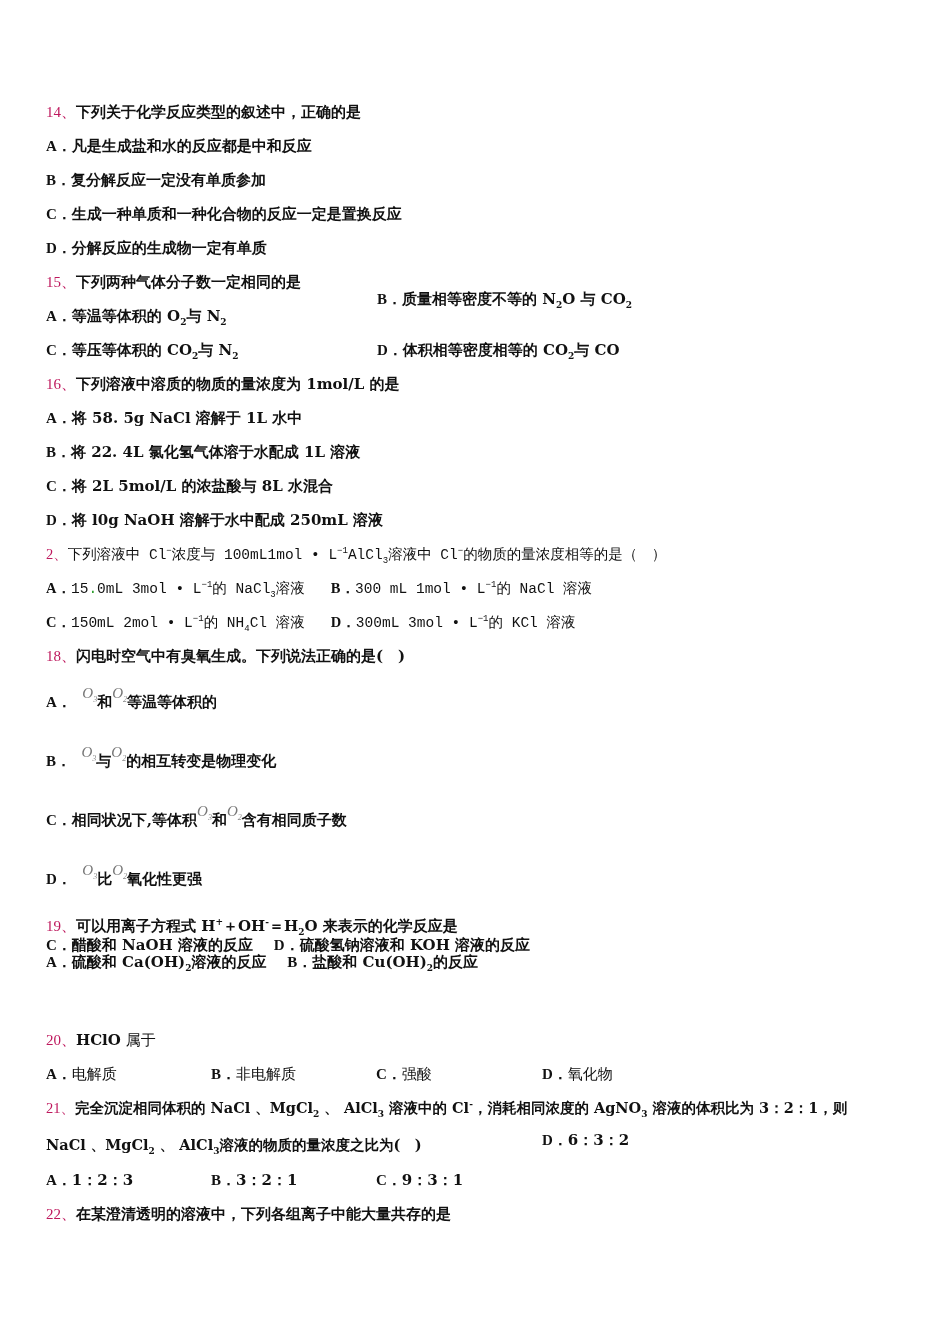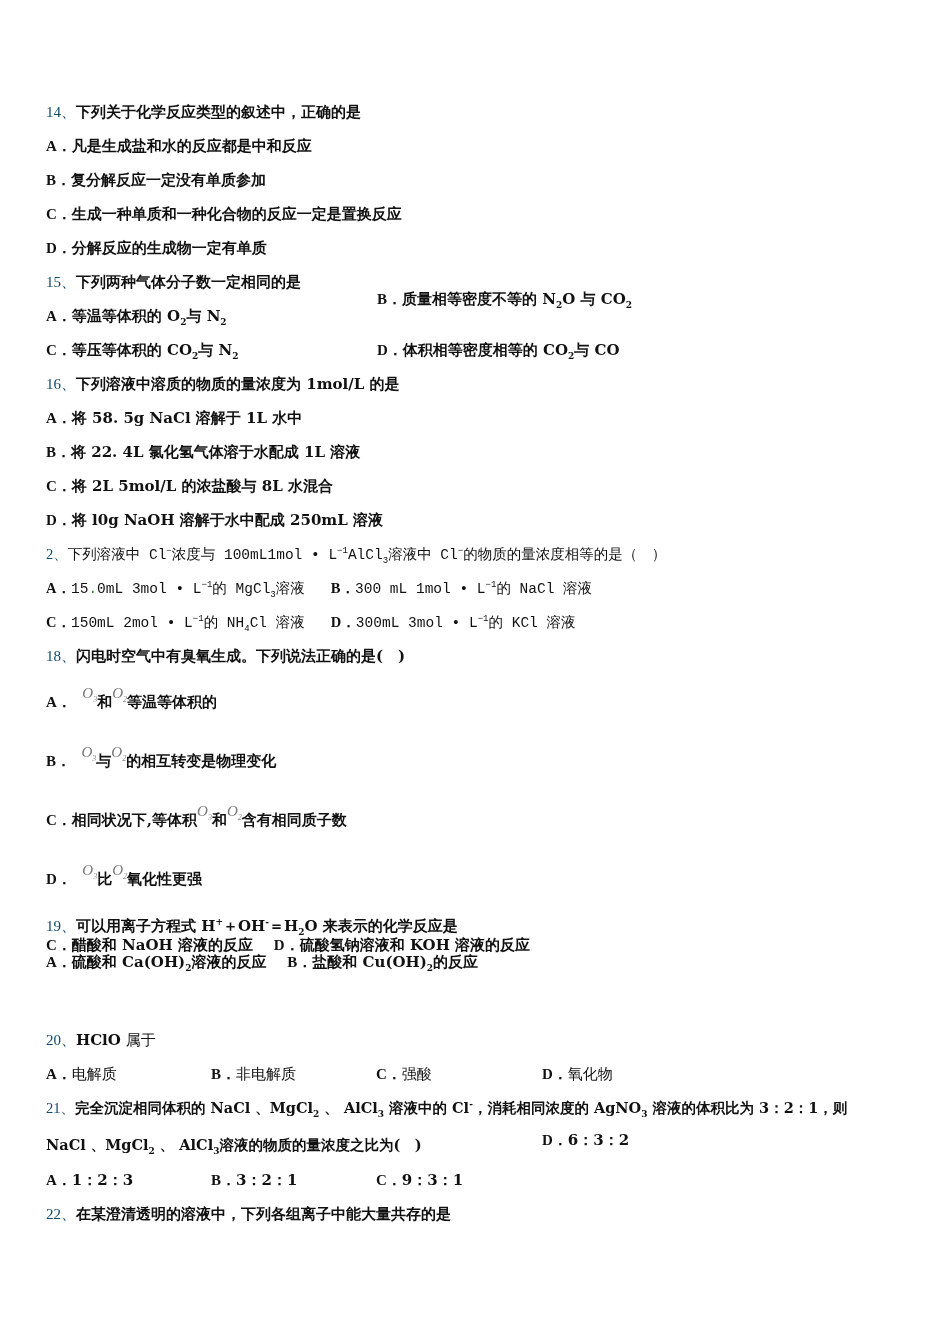--- a/index.html
+++ b/index.html
@@ -1,20 +1,20 @@
 <!DOCTYPE html>
 <html><head>
 <meta charset="utf-8">
 <style>
   html, body { margin: 0; padding: 0; background: #ffffff; }
   body { width: 950px; height: 1344px; position: relative; overflow: hidden;
          font-family: "DejaVu Serif", "Liberation Serif", serif; color: #111; }
   .line { position: absolute; left: 46px; white-space: nowrap; font-size: 15px; line-height: 20px; }
   .b { font-weight: bold; }
-  .num { font-family: "Liberation Serif", serif; font-weight: normal; color: #0c4a6e; }
+  .num { font-family: "Liberation Serif", serif; font-weight: normal; color: #be185d; }
   .mono { font-family: "Liberation Mono", "DejaVu Sans Mono", monospace; font-size: 14.5px; }
   .lbl { font-family: "Liberation Serif", serif; font-weight: bold; }
   sub, sup { font-size: 9px; line-height: 0; }
   .ox { font-family: "Liberation Serif", serif; font-weight: normal; color: #777; font-size: 15px;
         position: relative; top: -9px; font-style: italic; }
   .ox sub { font-size: 8px; color: #888; }
   .light { font-weight: normal; }
   .sq { color: #2a9d2a; }
 </style>
 </head>
@@ -41,21 +41,21 @@
 </div>
 <div class="line b" style="top:408px"><span class="lbl">A．</span><span>将 58. 5g  NaCl 溶解于 1L 水中</span></div>
 <div class="line b" style="top:442px"><span class="lbl">B．</span><span>将 22. 4L 氯化氢气体溶于水配成 1L 溶液</span></div>
 <div class="line b" style="top:476px"><span class="lbl">C．</span><span>将 2L  5mol/L 的浓盐酸与 8L 水混合</span></div>
 <div class="line b" style="top:510px"><span class="lbl">D．</span><span>将 l0g  NaOH 溶解于水中配成 250mL 溶液</span></div>
 
 <div class="line mono" style="top:544px">
   <span class="num">2、</span><span>下列溶液中 Cl</span><sup>−</sup><span>浓度与 100mL1mol • L</span><sup>−1</sup><span>AlCl</span><sub>3</sub><span>溶液中 Cl</span><sup>−</sup><span>的物质的量浓度相等的是（　）</span>
 </div>
 <div class="line mono" style="top:578px">
-  <span class="lbl">A．</span><span>15</span><span class="sq">.</span><span>0mL 3mol • L</span><sup>−1</sup><span>的 MgCl</span><sub>3</sub><span>溶液</span>&nbsp;&nbsp;&nbsp;<span class="lbl">B．</span><span>300 mL 1mol • L</span><sup>−1</sup><span>的 NaCl 溶液</span>
+  <span class="lbl">A．</span><span>15</span><span class="sq">.</span><span>0mL 3mol • L</span><sup>−1</sup><span>的 NaCl</span><sub>3</sub><span>溶液</span>&nbsp;&nbsp;&nbsp;<span class="lbl">B．</span><span>300 mL 1mol • L</span><sup>−1</sup><span>的 NaCl 溶液</span>
 </div>
 <div class="line mono" style="top:612px">
   <span class="lbl">C．</span><span>150mL 2mol • L</span><sup>−1</sup><span>的 NH</span><sub>4</sub><span>Cl 溶液</span>&nbsp;&nbsp;&nbsp;<span class="lbl">D．</span><span>300mL 3mol • L</span><sup>−1</sup><span>的 KCl 溶液</span>
 </div>
 
 <div class="line b" style="top:646px">
   <span class="num">18、</span><span>闪电时空气中有臭氧生成。下列说法正确的是(　)</span>
 </div>
 <div class="line b" style="top:692px">
   <span class="lbl">A．</span>&nbsp;&nbsp;<span class="ox"><span>O</span><sub>3</sub></span><span>和</span><span class="ox"><span>O</span><sub>2</sub></span><span>等温等体积的</span>

